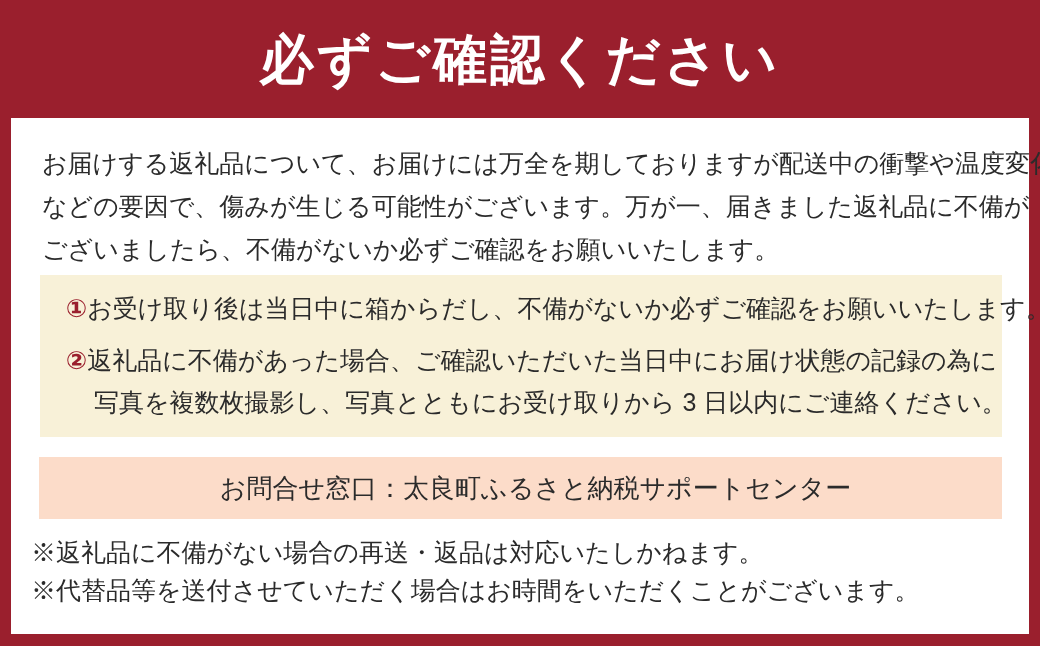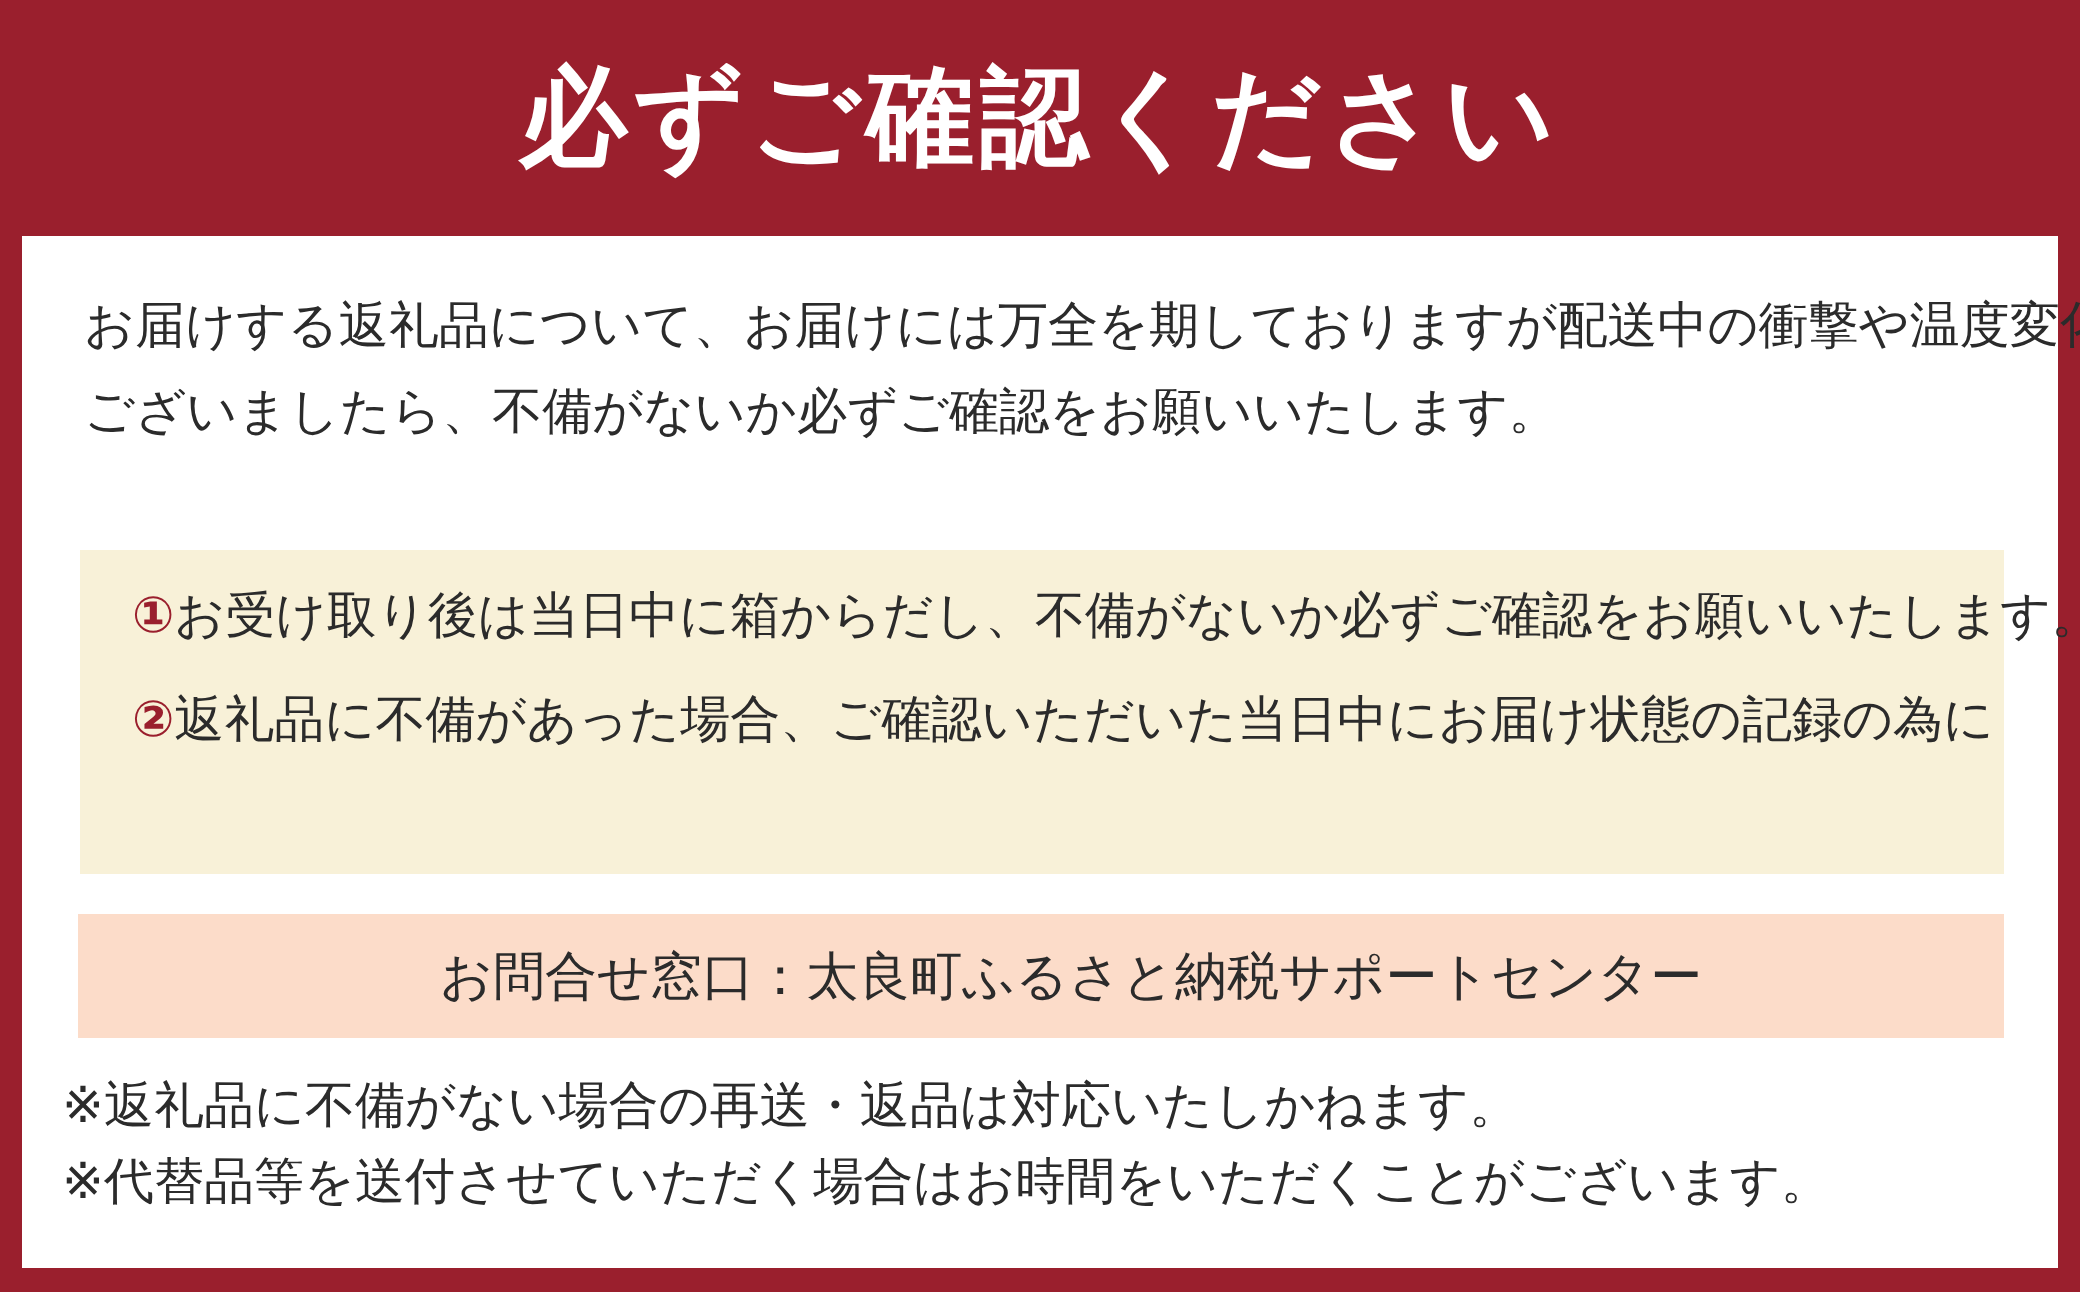--- a/index.html
+++ b/index.html
@@ -67,42 +67,45 @@
     white-space: nowrap;
     padding-left: 30px;
   }
   .contact-box .email { margin-left: 1em; }
   .footnotes {
     position: absolute;
     left: 20px; top: 416px; right: 20px;
     color: var(--body_text, #2b2b2b);
     font-size: 25px;
     line-height: 38px;
+    font-family: Liberation Serif, serif;
   }
   .footnote { margin: 0; white-space: nowrap; }
 </style>
 </head>
 <body>
 
 <div class="page">
 
   <header class="banner">
     <h1 class="title">必ずご確認ください</h1>
   </header>
 
   <main class="panel">
 
     <section class="intro">
       <p class="line">お届けする返礼品について、お届けには万全を期しておりますが配送中の衝撃や温度変化</p>
+      <p class="line">などの要因で、傷みが生じる可能性がございます。万が一、届きました返礼品に不備が</p>
       <p class="line">ございましたら、不備がないか必ずご確認をお願いいたします。</p>
     </section>
 
     <section class="notice-box">
       <p class="notice-line"><span class="circled-num">①</span><span>お受け取り後は当日中に箱からだし、不備がないか必ずご確認をお願いいたします。</span></p>
       <p class="notice-line second"><span class="circled-num">②</span><span>返礼品に不備があった場合、ご確認いただいた当日中にお届け状態の記録の為に</span></p>
+      <p class="notice-line cont">写真を複数枚撮影し、写真とともにお受け取りから 3 日以内にご連絡ください。</p>
     </section>
 
     <section class="contact-box">
       <span>お問合せ窓口：太良町ふるさと納税サポートセンター</span>
     </section>
 
     <section class="footnotes">
       <p class="footnote">※返礼品に不備がない場合の再送・返品は対応いたしかねます。</p>
       <p class="footnote">※代替品等を送付させていただく場合はお時間をいただくことがございます。</p>
     </section>

